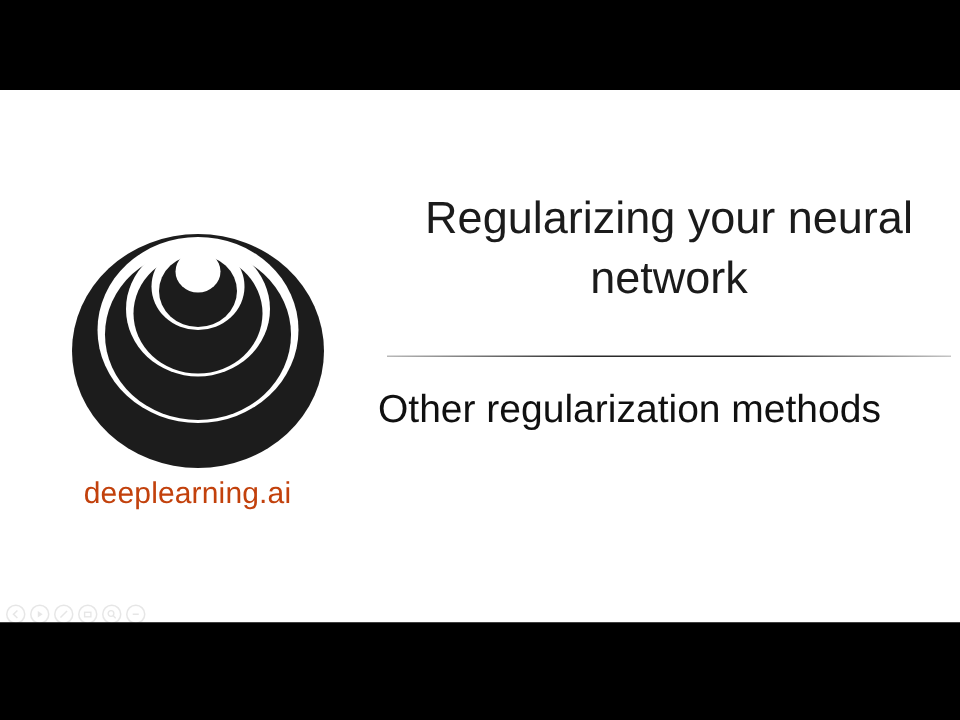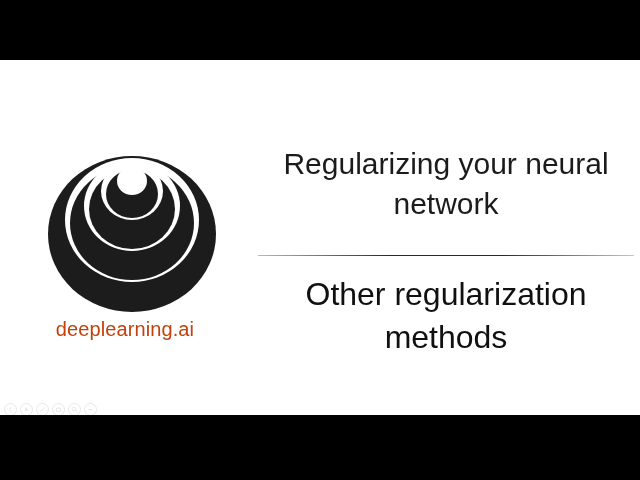--- a/index.html
+++ b/index.html
@@ -69,21 +69,21 @@
     font-weight: 400;
     color: #c2410c;
     letter-spacing: 0.1px;
     white-space: nowrap;
   }
 
   
   #title-panel {
     position: absolute;
     left: 252px;
-    top: 18px;
+    top: 0;
     width: 388px;
     height: 355px;
   }
 
   #course-title {
     position: absolute;
     left: 0;
     top: 66px;
     width: 388px;
     text-align: center;
@@ -100,22 +100,22 @@
     width: 376px;
     height: 1px;
     background: linear-gradient(to right, #b9b9b9 0%, #2a2a2a 35%, #2a2a2a 65%, #c6c6c6 100%);
   }
 
   #lecture-title {
     position: absolute;
     left: 0;
     top: 195px;
     width: 388px;
-    text-align: center;
-    font-size: 32px;
+    text-align: left;
+    font-size: 26px;
     font-weight: 400;
     line-height: 1.34;
     color: #101010;
   }
 
   
   #player-controls {
     position: absolute;
     left: 4px;
     top: 343px;

